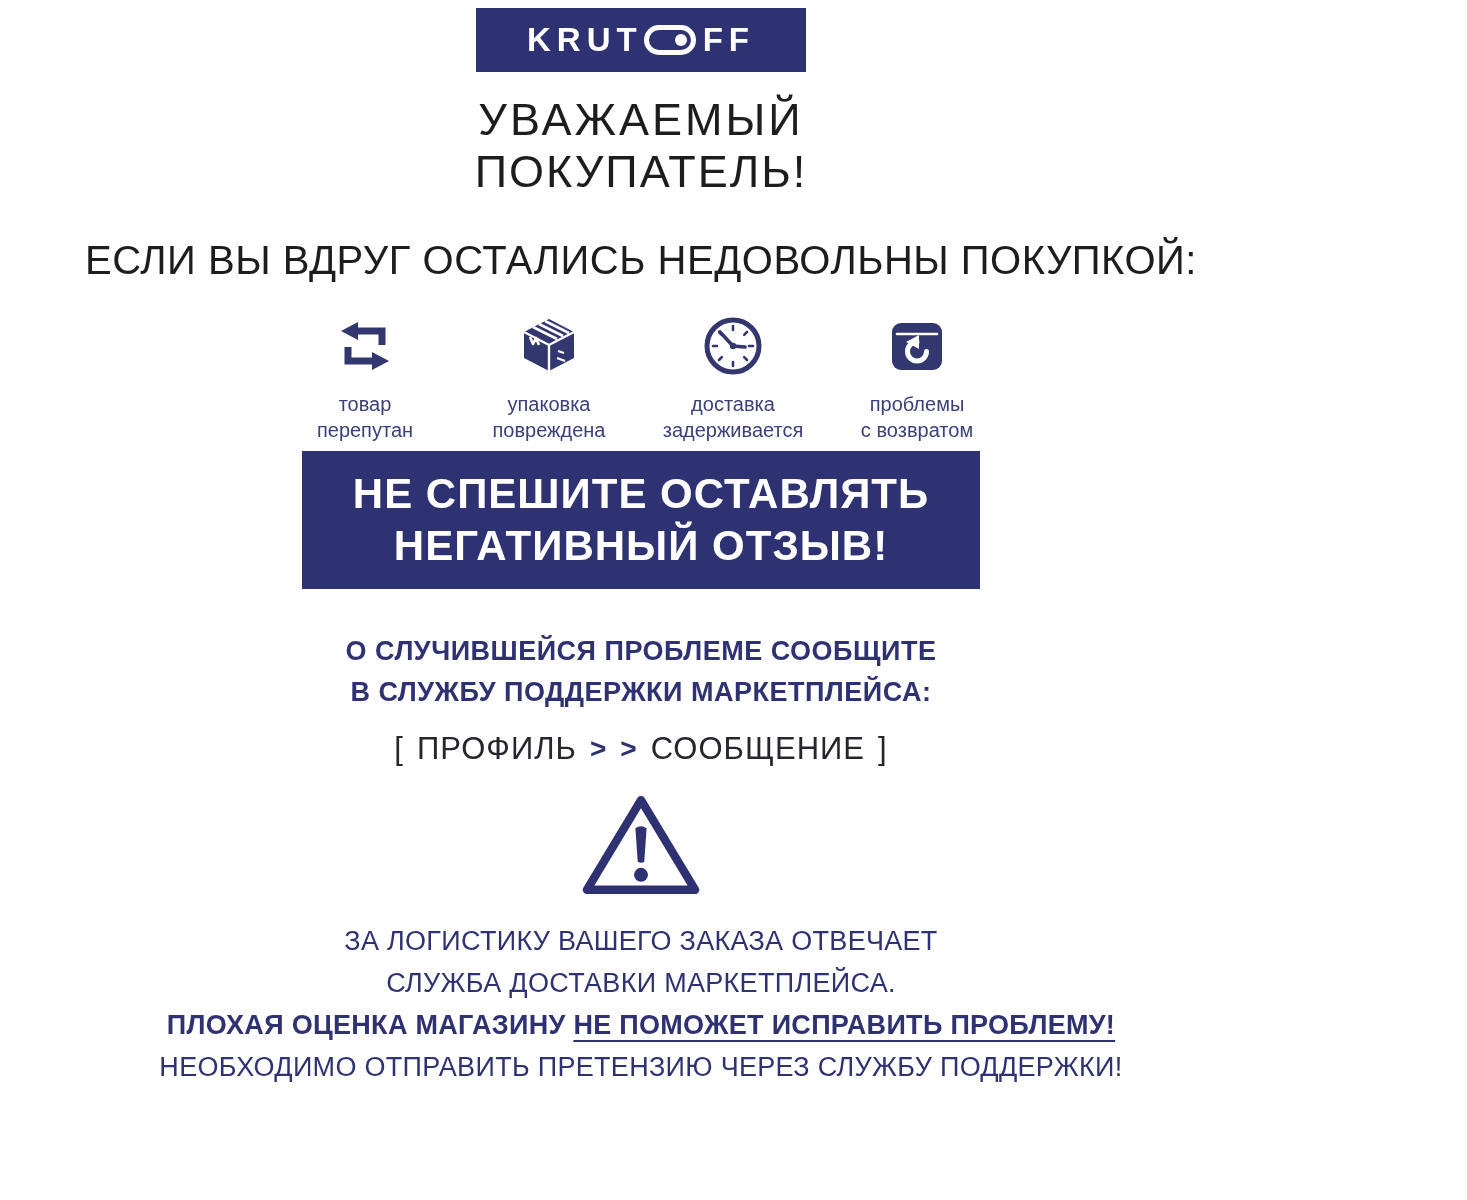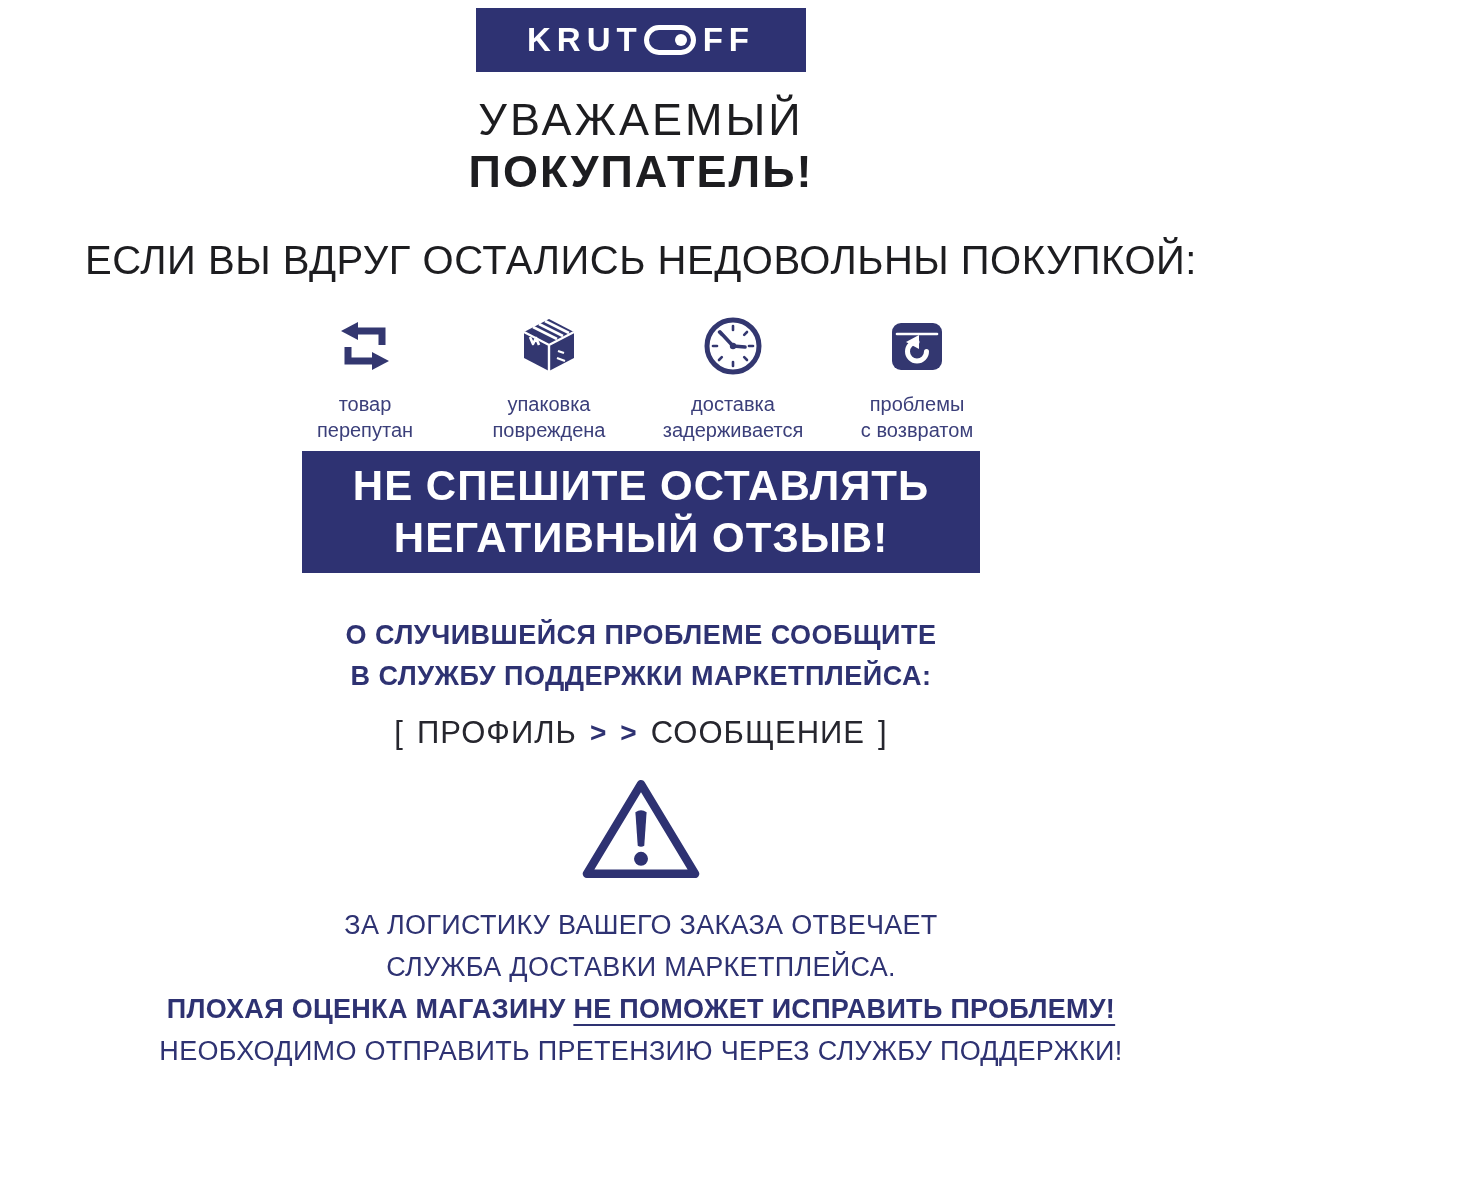--- a/index.html
+++ b/index.html
@@ -29,34 +29,34 @@
     display:inline-block; width:52px; height:30px; border:5px solid #fff;
     border-radius:16px; position:relative; margin:0 7px 0 1px;
   }
   .logo-toggle .dot {
     position:absolute; right:4px; top:50%; transform:translateY(-50%);
     width:12px; height:12px; border-radius:50%; background:#fff; display:block;
   }
   
   .greeting { margin-top:22px; text-align:center; color:var(--black); }
   .greeting .l1 { font-size:45px; font-weight:400; letter-spacing:3px; line-height:52px; }
-  .greeting .l2 { font-size:45px; font-weight:700; letter-spacing:2px; line-height:52px; }
+  .greeting .l2 { font-size:45px; font-weight:400; letter-spacing:2px; line-height:52px; }
   
   .intro { margin-top:40px; font-size:40px; color:var(--black); letter-spacing:0.5px; }
   
   .issues { margin-top:30px; display:flex; justify-content:center; }
   .issue { width:184px; display:flex; flex-direction:column; align-items:center; }
   .issue .icon { height:66px; display:flex; align-items:center; justify-content:center; color:var(--icon-navy); }
   .issue .cap { margin-top:12px; text-align:center; font-size:20px; line-height:26px; color:var(--caption); }
   
   .please { margin-top:46px; font-size:45px; font-weight:400; letter-spacing:2px; color:var(--black); line-height:52px; }
   .banner {
     margin-top:8px; width:678px; background:var(--navy); color:#fff;
     text-align:center; font-weight:700; font-size:42px; line-height:52px;
-    padding:9px 0; letter-spacing:1px;
+    padding:17px 0; letter-spacing:1px;
   }
   
   .support { margin-top:42px; text-align:center; color:var(--navy); font-weight:700; font-size:27px; line-height:41px; letter-spacing:0.5px; }
   
   .breadcrumb { margin-top:18px; font-size:31px; color:var(--bread); display:flex; align-items:center; gap:13px; letter-spacing:1px; }
   .breadcrumb .sep { color:var(--navy); font-weight:700; font-size:28px; }
   
   .warning { margin-top:22px; color:var(--navy); }
   
   .footer { margin-top:20px; text-align:center; color:var(--navy); }

